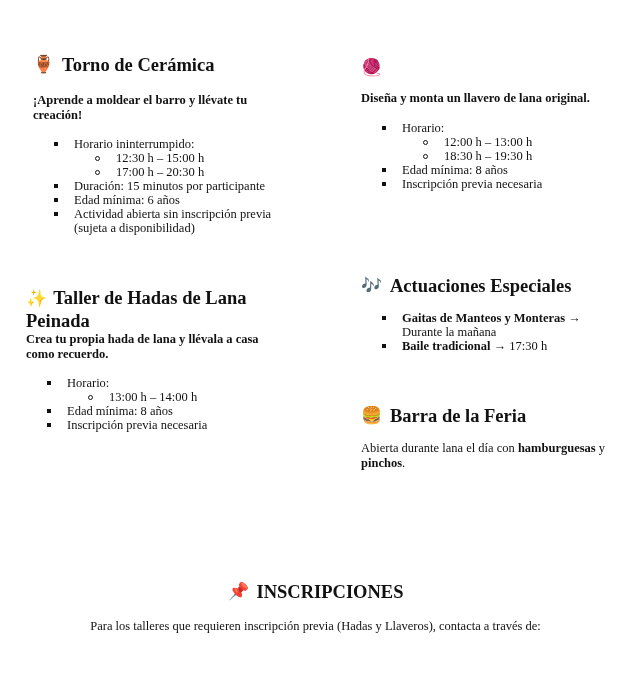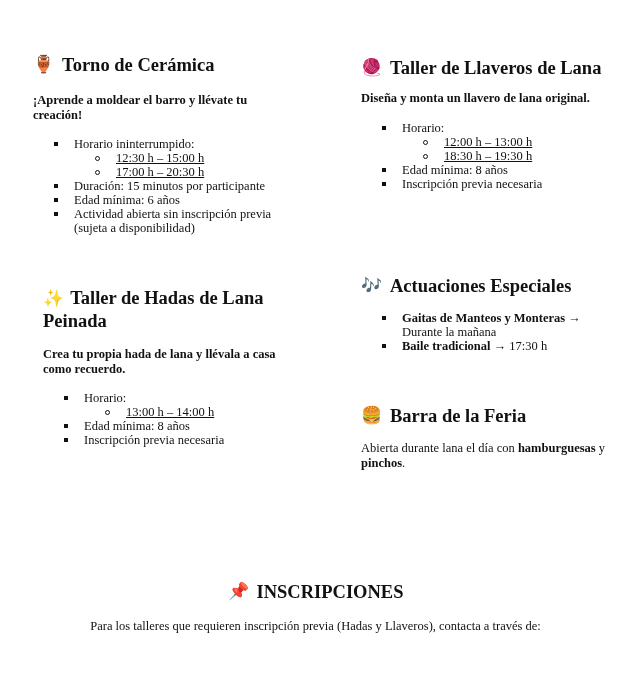--- a/index.html
+++ b/index.html
@@ -13,21 +13,21 @@
       font-weight: bold; font-size: 18.5px; line-height: 22px; margin: 0;
       display: flex; align-items: flex-start;
     }
     .h .ico { display: inline-block; width: 22px; margin-right: 7px; flex: 0 0 auto; font-size: 17px; line-height: 22px; }
     .h.wrap { display: block; }
     .h.wrap .ico { display: inline; margin-right: 6px; }
     .lead { font-weight: bold; font-size: 12.5px; line-height: 15px; margin: 0; }
     ul { margin: 0; padding: 0; list-style: none; font-size: 12.5px; line-height: 14px; }
     ul.l1 > li { position: relative; padding-left: 41px; }
     ul.l1 > li::before { content: ""; position: absolute; left: 21px; top: 5px; width: 4px; height: 4px; background: #111; }
-    ul.l2 > li { position: relative; padding-left: 42px; text-decoration: underline; }
+    ul.l2 > li { position: relative; padding-left: 42px; }
     ul.l2 > li::before { content: ""; position: absolute; left: 21px; top: 5px; width: 3px; height: 3px; border: 1px solid #111; border-radius: 50%; }
     .p { font-size: 12.5px; line-height: 15px; margin: 0; }
     .center { text-align: center; }
     b { font-weight: bold; }
   </style>
 </head>
 <body>
 
 <div class="section" style="left:33px; top:54px; width:290px;">
   <h2 class="h">
@@ -45,41 +45,40 @@
     </li>
     <li>Duración: 15 minutos por participante</li>
     <li>Edad mínima: 6 años</li>
     <li style="width:205px;">Actividad abierta sin inscripción previa (sujeta a disponibilidad)</li>
   </ul>
 </div>
 
 <div class="section" style="left:361px; top:57px; width:260px;">
   <h2 class="h">
     <span class="ico">🧶</span>
-    <span>Taller de Llaveros de Lana</span>
   </h2>
   <p class="lead" style="margin-top:12px;">Diseña y monta un llavero de lana original.</p>
   <ul class="l1" style="margin-top:15px;">
     <li>
       <span>Horario:</span>
       <ul class="l2">
         <li>12:00 h – 13:00 h</li>
         <li>18:30 h – 19:30 h</li>
       </ul>
     </li>
     <li>Edad mínima: 8 años</li>
     <li>Inscripción previa necesaria</li>
   </ul>
 </div>
 
-<div class="section" style="left:43px; top:287px; width:260px;">
+<div class="section" style="left:26px; top:287px; width:260px;">
   <h2 class="h wrap">
     <span class="ico">✨</span><span>Taller de Hadas de Lana Peinada</span>
   </h2>
-  <p class="lead" style="margin-top:15px; width:245px;">Crea tu propia hada de lana y llévala a casa como recuerdo.</p>
+  <p class="lead" style="width:245px;">Crea tu propia hada de lana y llévala a casa como recuerdo.</p>
   <ul class="l1" style="margin-top:14px;">
     <li>
       <span>Horario:</span>
       <ul class="l2">
         <li>13:00 h – 14:00 h</li>
       </ul>
     </li>
     <li>Edad mínima: 8 años</li>
     <li>Inscripción previa necesaria</li>
   </ul>

